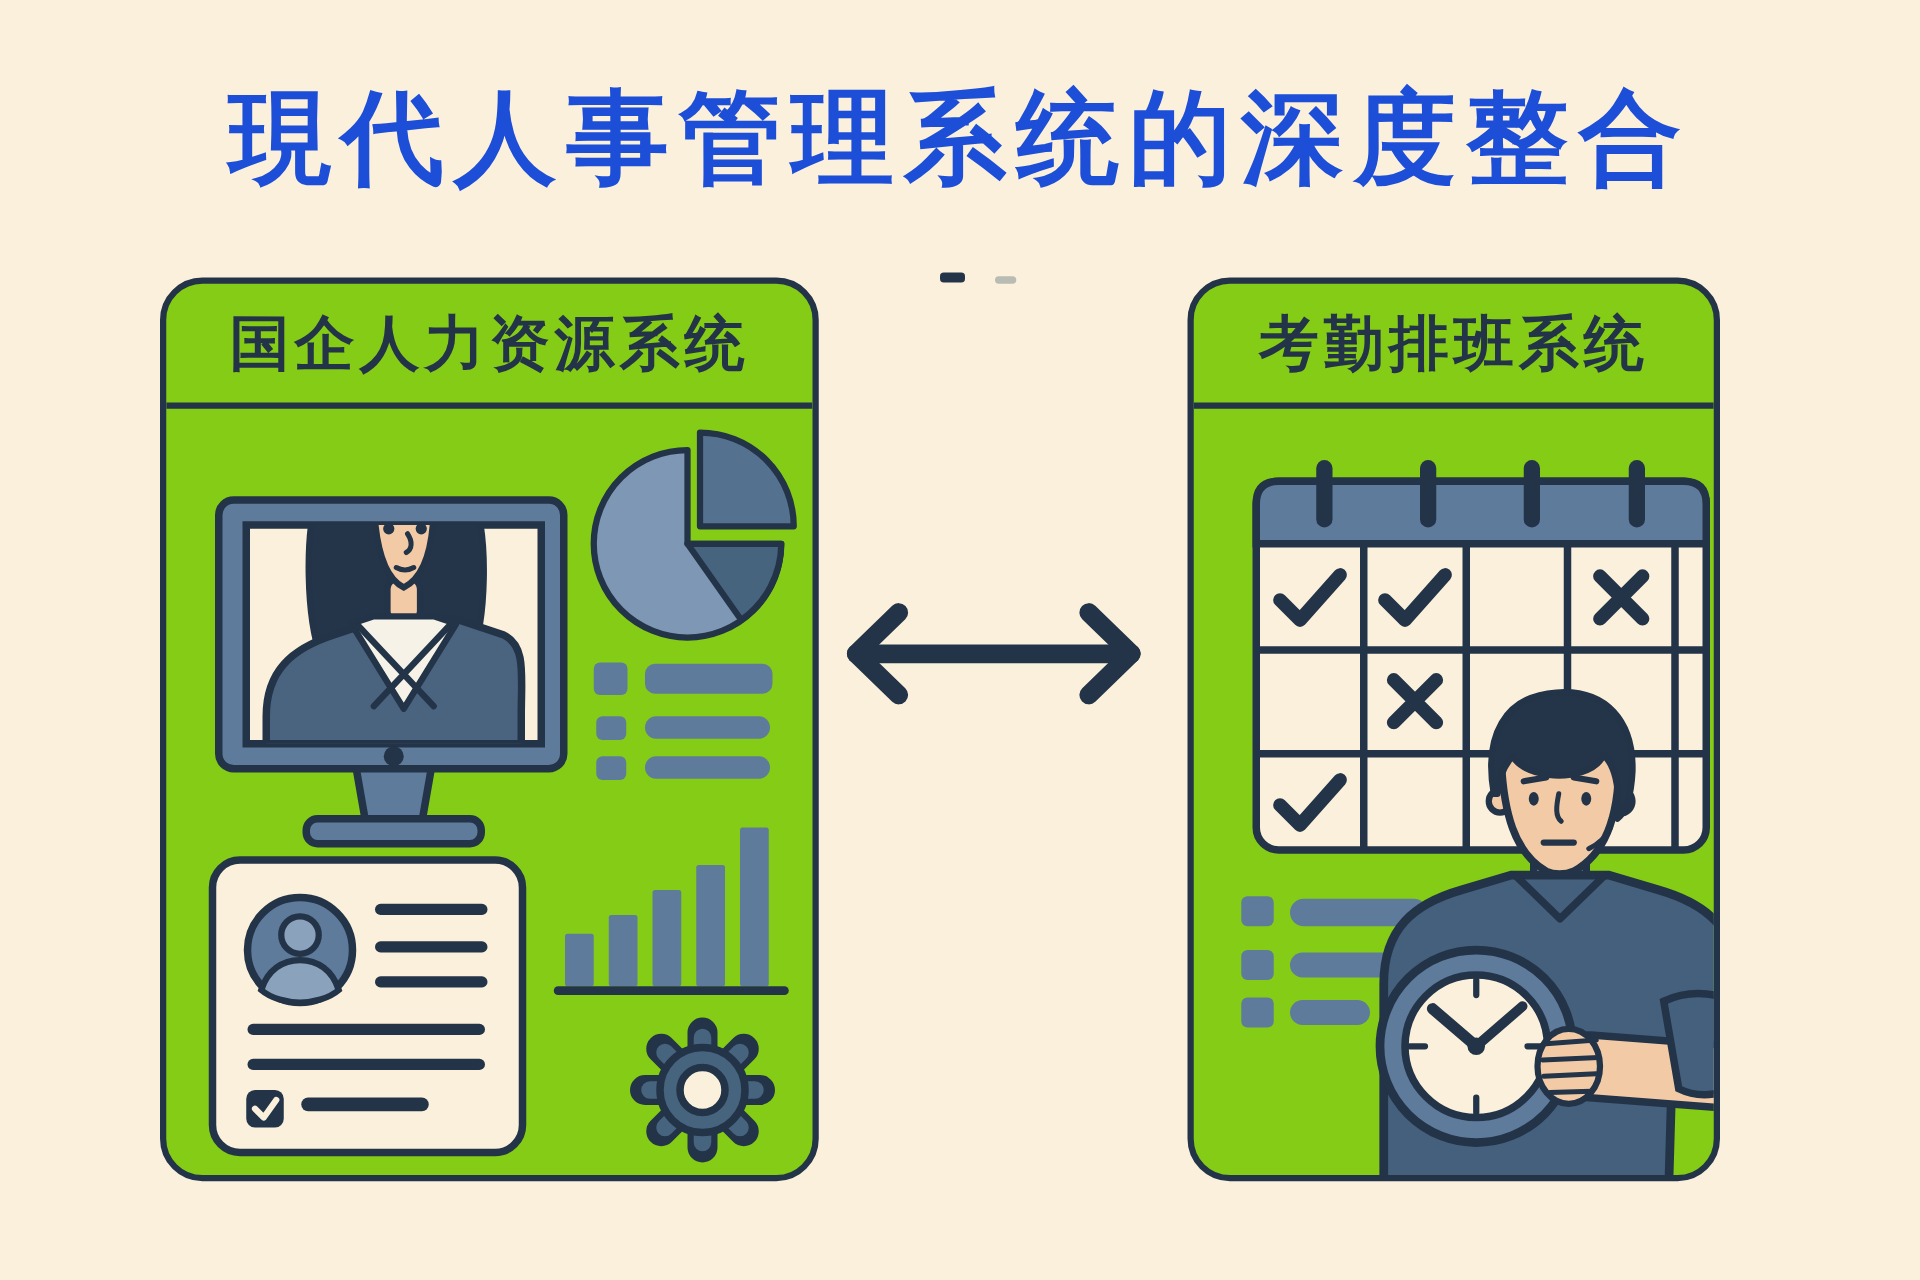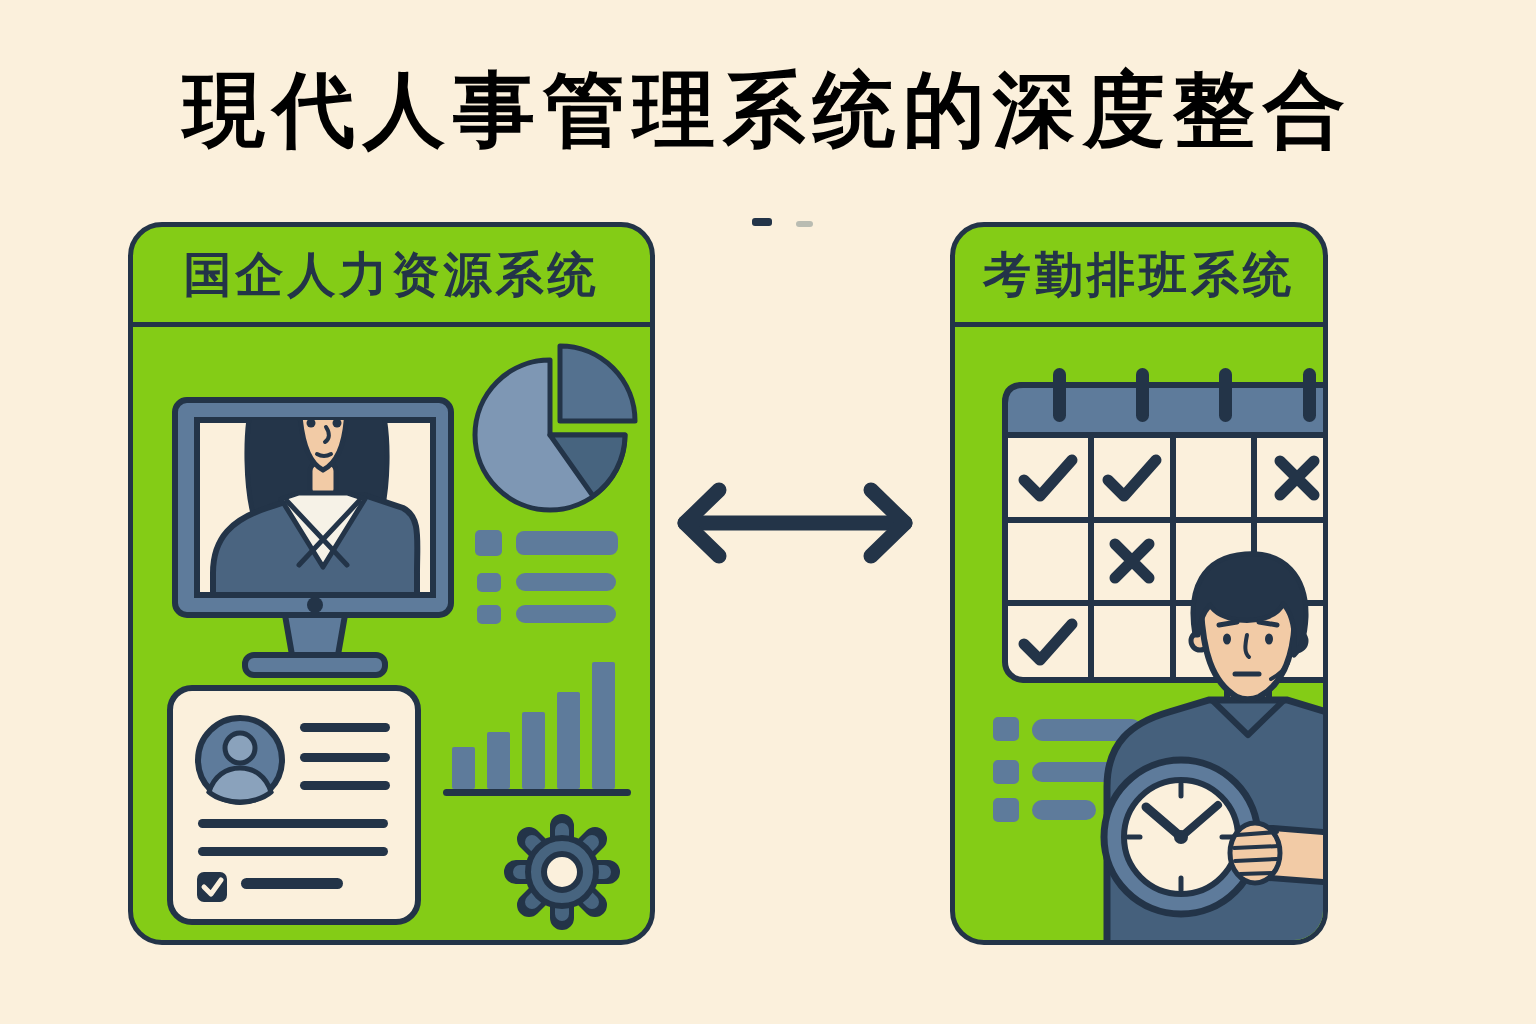--- a/index.html
+++ b/index.html
@@ -4,29 +4,29 @@
 <style>
   html,body{margin:0;padding:0;}
   body{
     width:1536px;height:1024px;position:relative;overflow:hidden;
     background:#fbf0dc;
     font-family:"DejaVu Sans",sans-serif;
   }
   .page-title{
     position:absolute;top:56px;left:0;width:1536px;
     text-align:center;font-size:82px;font-weight:bold;
-    color:#000000;letter-spacing:8px;white-space:nowrap;
+    color:#1d4ed8;letter-spacing:8px;white-space:nowrap;
   }
   .panel{
     position:absolute;top:222px;height:723px;box-sizing:border-box;
     border:5px solid #233448;border-radius:34px;
     overflow:hidden;background:#84cc16;
   }
   .panel-left{left:128px;width:527px;}
-  .panel-right{left:950px;width:378px;}
+  .panel-right{left:950px;width:426px;}
   .panel-header{
     height:100px;box-sizing:border-box;border-bottom:5px solid #233448;
     display:flex;align-items:center;justify-content:center;
     font-size:48px;font-weight:bold;color:#233448;letter-spacing:4px;
     position:relative;z-index:2;white-space:nowrap;
   }
   svg.illustration{position:absolute;left:0;top:0;z-index:1;}
   .dash{position:absolute;border-radius:3px;}
   .dash-1{left:752px;top:218px;width:20px;height:8px;background:#233448;}
   .dash-2{left:796px;top:221px;width:17px;height:6px;background:#b9bcb2;}

